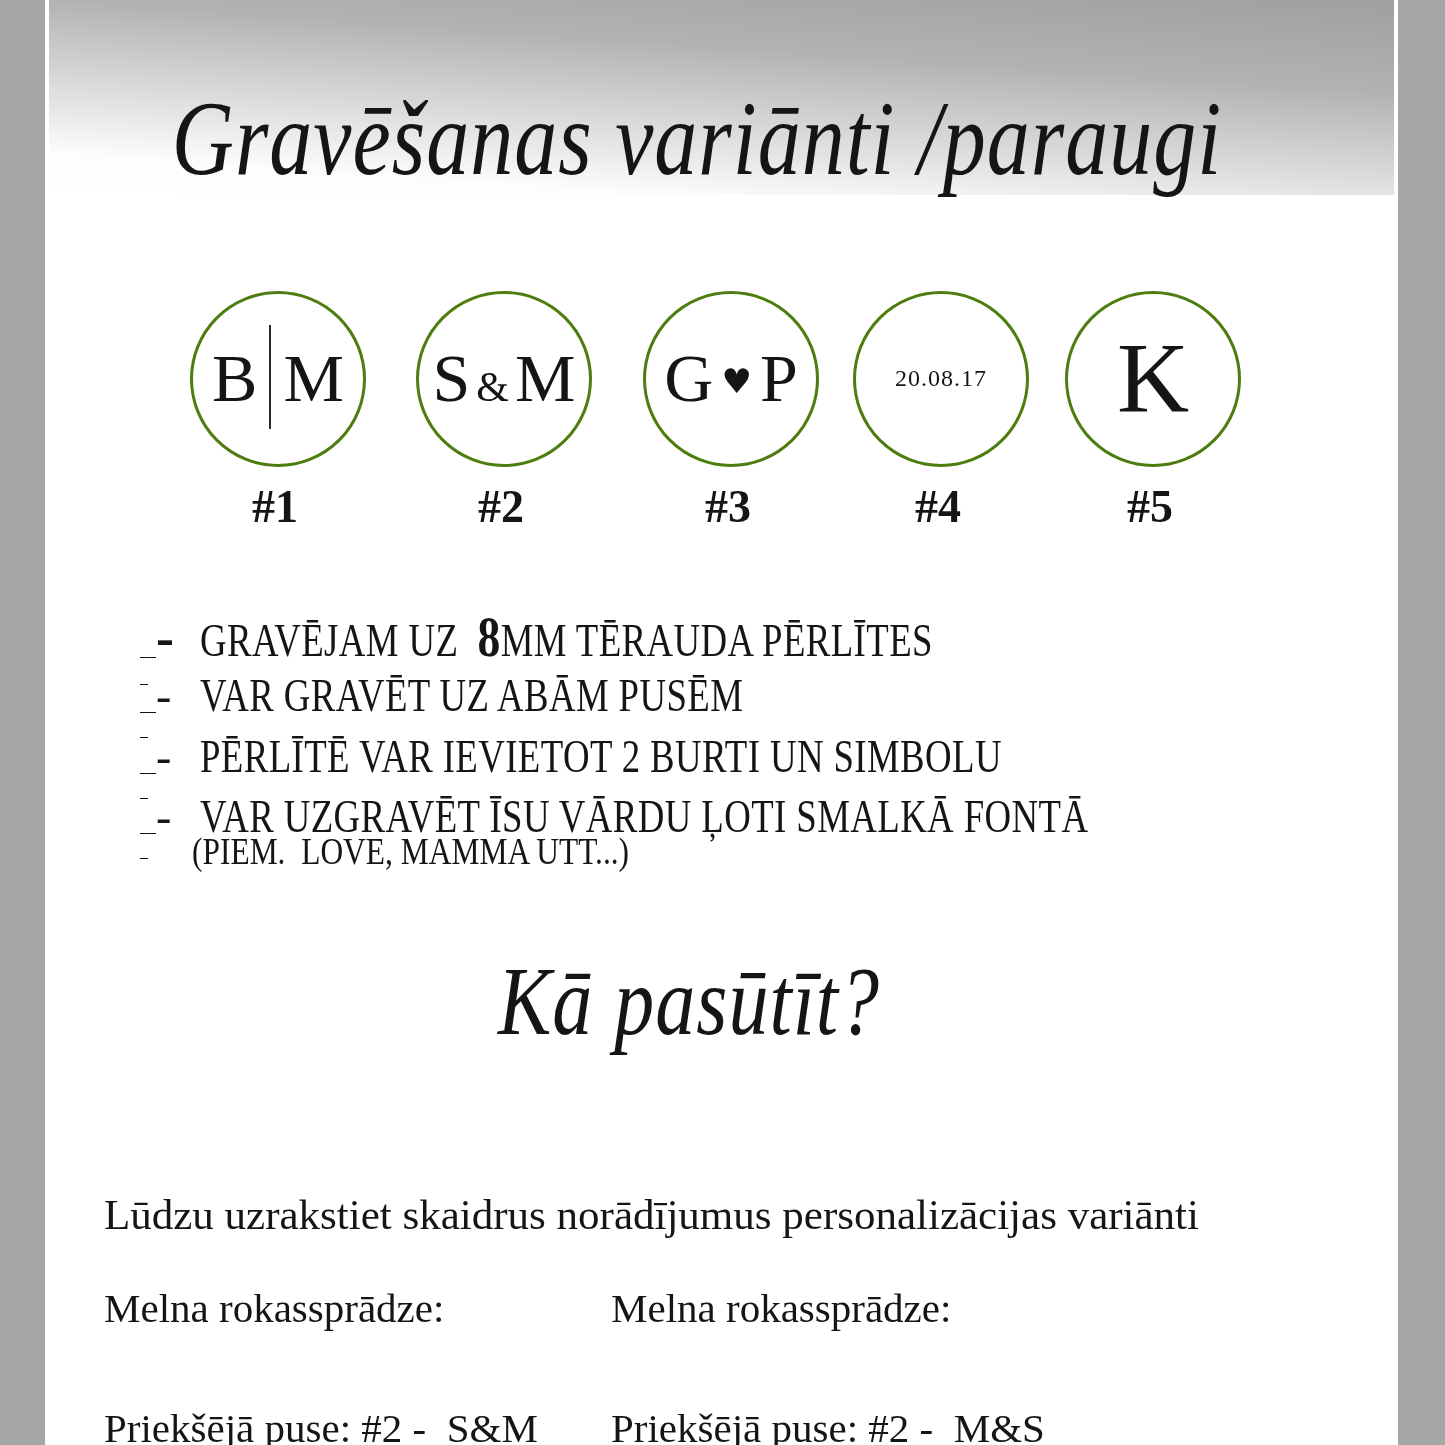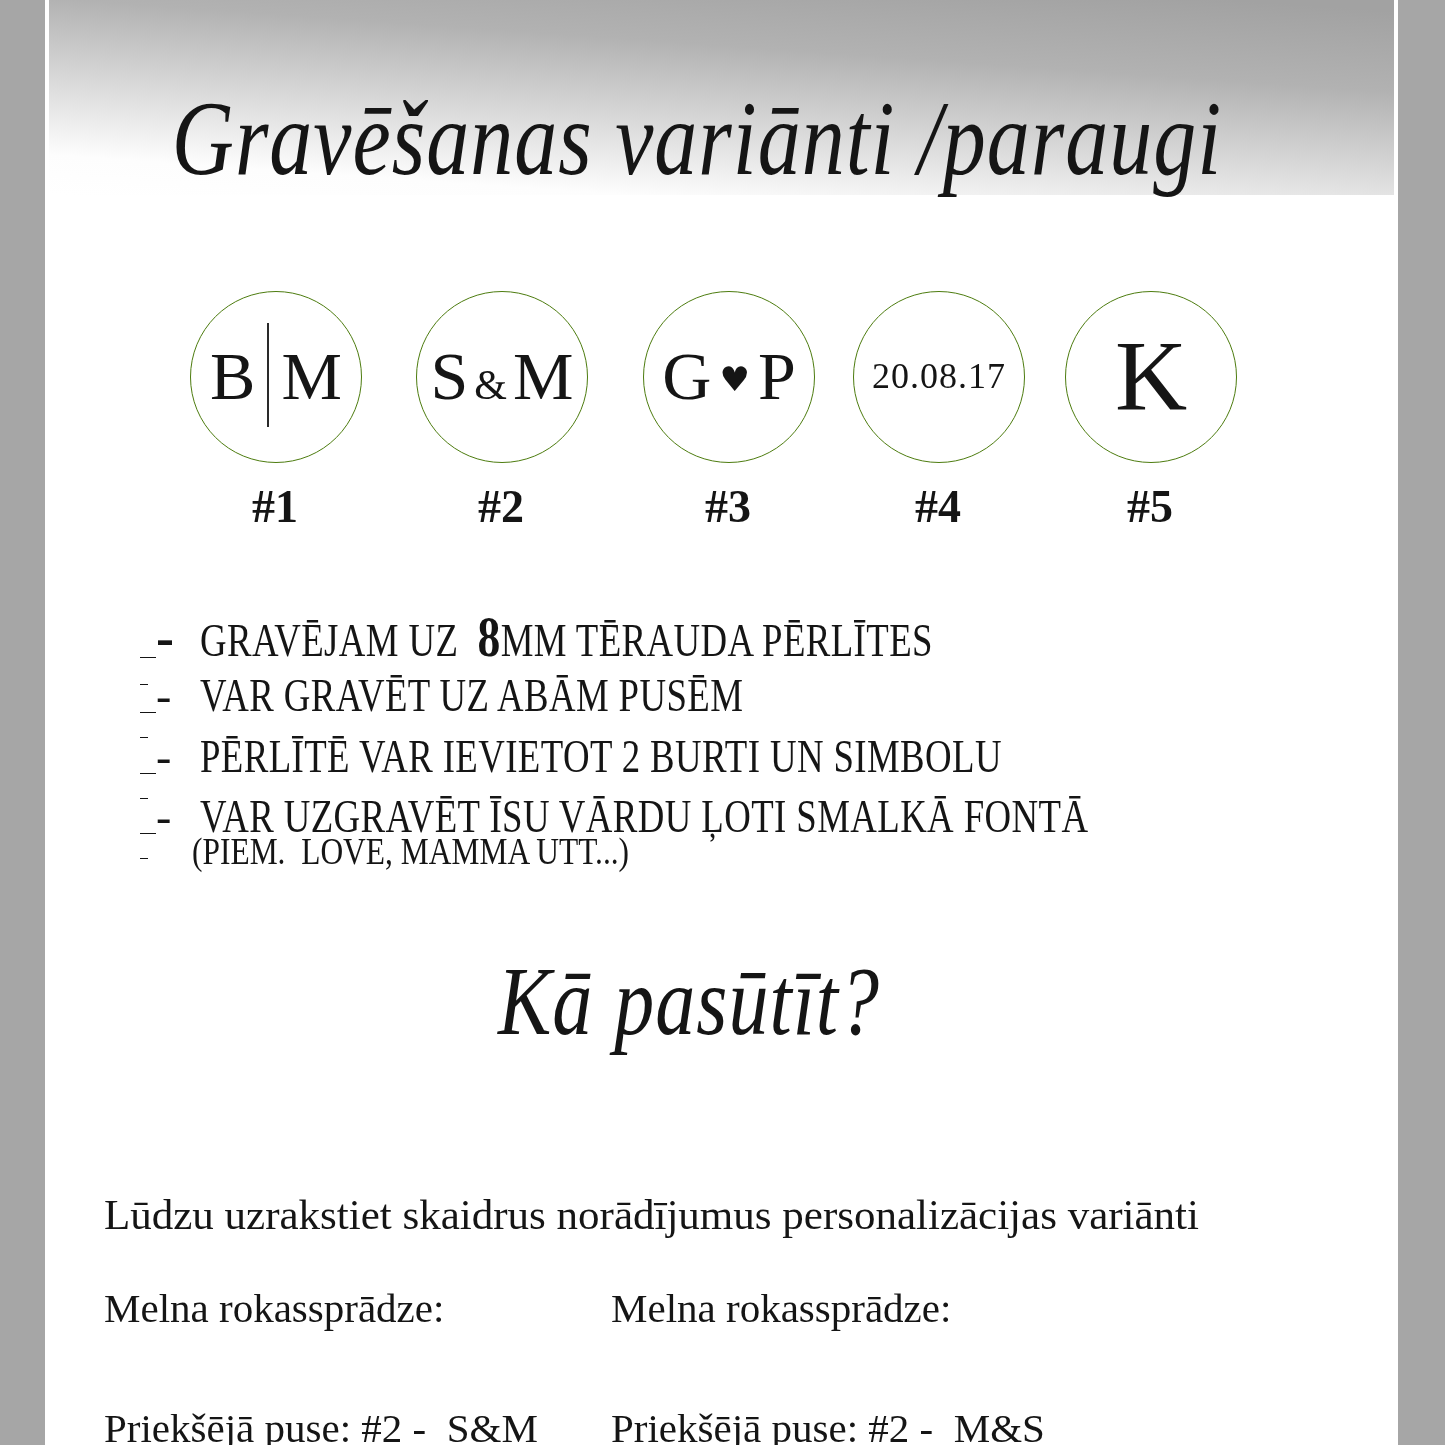--- a/index.html
+++ b/index.html
@@ -19,35 +19,35 @@
   .script{
     position:absolute;text-align:center;font-style:italic;
     letter-spacing:1px;white-space:nowrap;
     transform:scaleY(1.22);transform-origin:50% 30%;
   }
   .title1{left:49px;width:1296px;top:84px;font-size:86px;}
   .title2{left:49px;width:1280px;top:952px;font-size:80px;}
   
   .circle{
     position:absolute;top:291px;width:170px;height:170px;
-    border:1px solid #4d7c0f;border-radius:50%;background:#fff;
+    border:3px solid #4d7c0f;border-radius:50%;background:#fff;
     text-align:center;line-height:168px;white-space:nowrap;
   }
   .c1{left:190px}.c2{left:416px}.c3{left:643px}.c4{left:853px}.c5{left:1065px}
   .ltr{font-size:68px;}
   .divider{
     display:inline-block;width:2px;height:104px;background:#2a2a2a;
     margin:0 12px;vertical-align:-28px;
   }
   .amp{font-size:42px;margin:0 6px;}
   .heart{
     font-family:"DejaVu Sans", sans-serif;
     font-size:34px;margin:0 8px;vertical-align:8px;
   }
-  .date-txt{font-size:36px;letter-spacing:1px;}
+  .date-txt{font-size:24px;letter-spacing:1px;}
   .k-txt{font-size:100px;}
   .num{
     position:absolute;top:480px;width:170px;text-align:center;
     font-weight:bold;font-size:46px;
   }
   .n1{left:190px}.n2{left:416px}.n3{left:643px}.n4{left:853px}.n5{left:1065px}
   
   .bullet{position:absolute;left:140px;white-space:pre;text-decoration:underline;}
   .b1{top:586px}.b2{top:651px}.b3{top:712px}.b4{top:772px}
   .dash{display:inline-block;width:44px;font-size:46px;}

